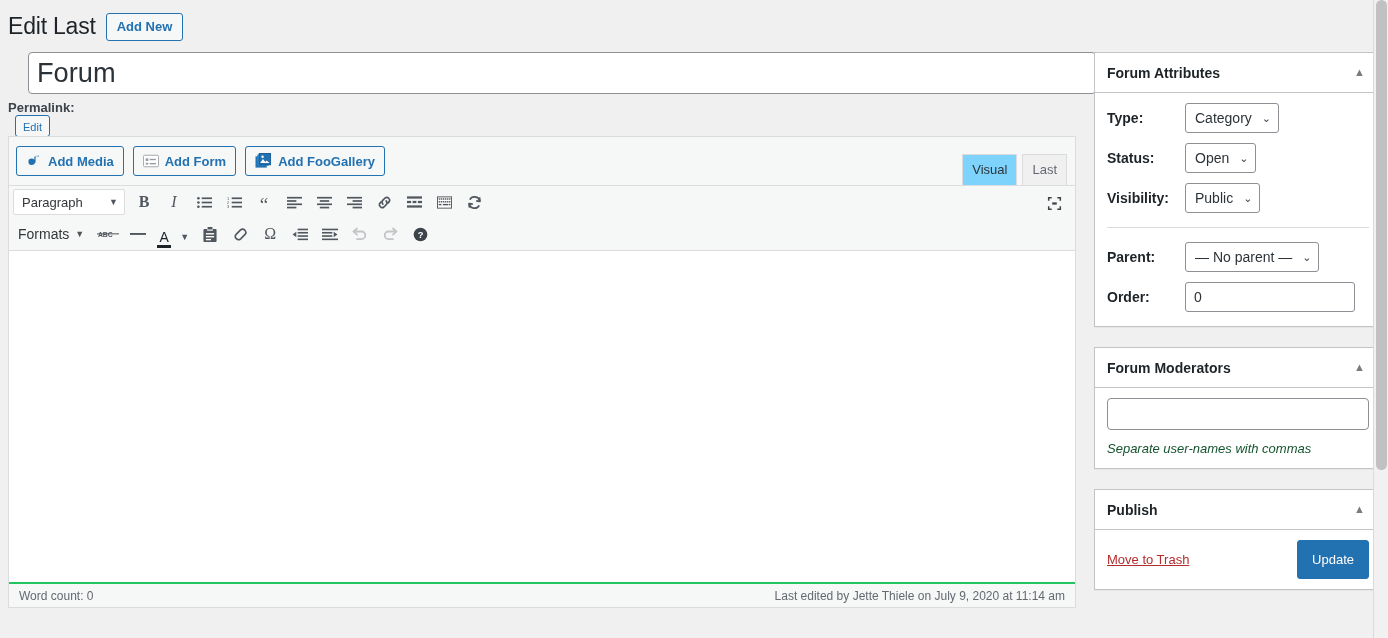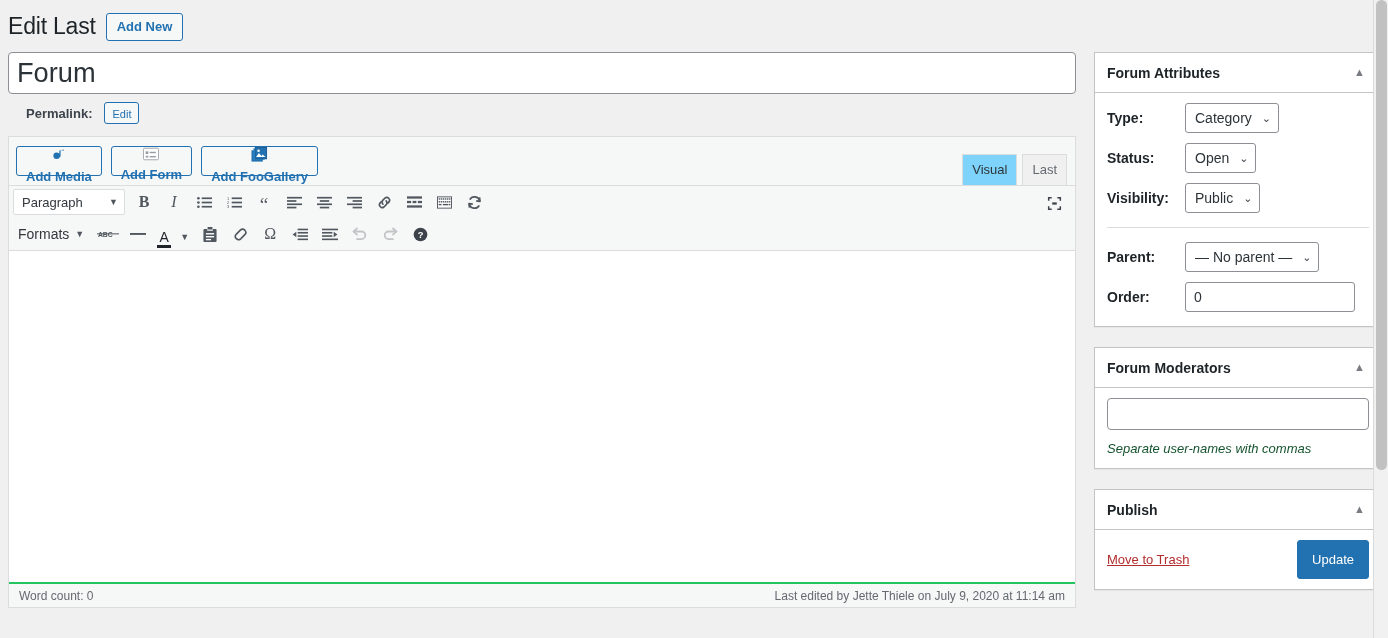--- a/index.html
+++ b/index.html
@@ -54,29 +54,31 @@
     height: 42px;
     padding: 3px 8px;
     font-size: 1.7em;
     font-family: "Liberation Sans", sans-serif;
     color: #2c3338;
     background: #fff;
     border: 1px solid #8c8f94;
     border-radius: 4px;
     outline: none;
     line-height: 1.2;
+    margin-left: 20px;
   }
 
   
   .permalink-row {
-    display: flex; align-items: center;
+    display: flex; align-items: flex-start;
     font-size: 13px;
     color: #3c434a;
     height: 26px;
-    margin: 6px 0 10px 18px;
+    margin: 6px 0 10px 0;
+    flex-direction: column;
   }
   .permalink-label { font-weight: 600; margin-right: 5px; }
   .permalink-link {
     color: #2271b1; text-decoration: underline;
     cursor: pointer;
   }
   .permalink-slug { font-weight: 700; }
   .btn-small {
     margin-left: 7px;
     font-size: 11px; line-height: 2;
@@ -107,21 +109,20 @@
     display: inline-flex; align-items: center; gap: 6px;
     height: 30px; padding: 0 9px;
     margin-right: 9px;
     font-size: 13px; font-weight: 600;
     color: #2271b1;
     background: #f6f7f7;
     border: 1px solid #2271b1;
     border-radius: 3px;
     cursor: pointer;
     white-space: nowrap;
-    flex-direction: column;
   }
   .insert-btn svg { display: block; }
 
   
   .editor-tabs {
     position: absolute; right: 8px; bottom: -1px;
     display: flex; align-items: flex-end;
   }
   .etab {
     font-size: 13px; line-height: 1;

